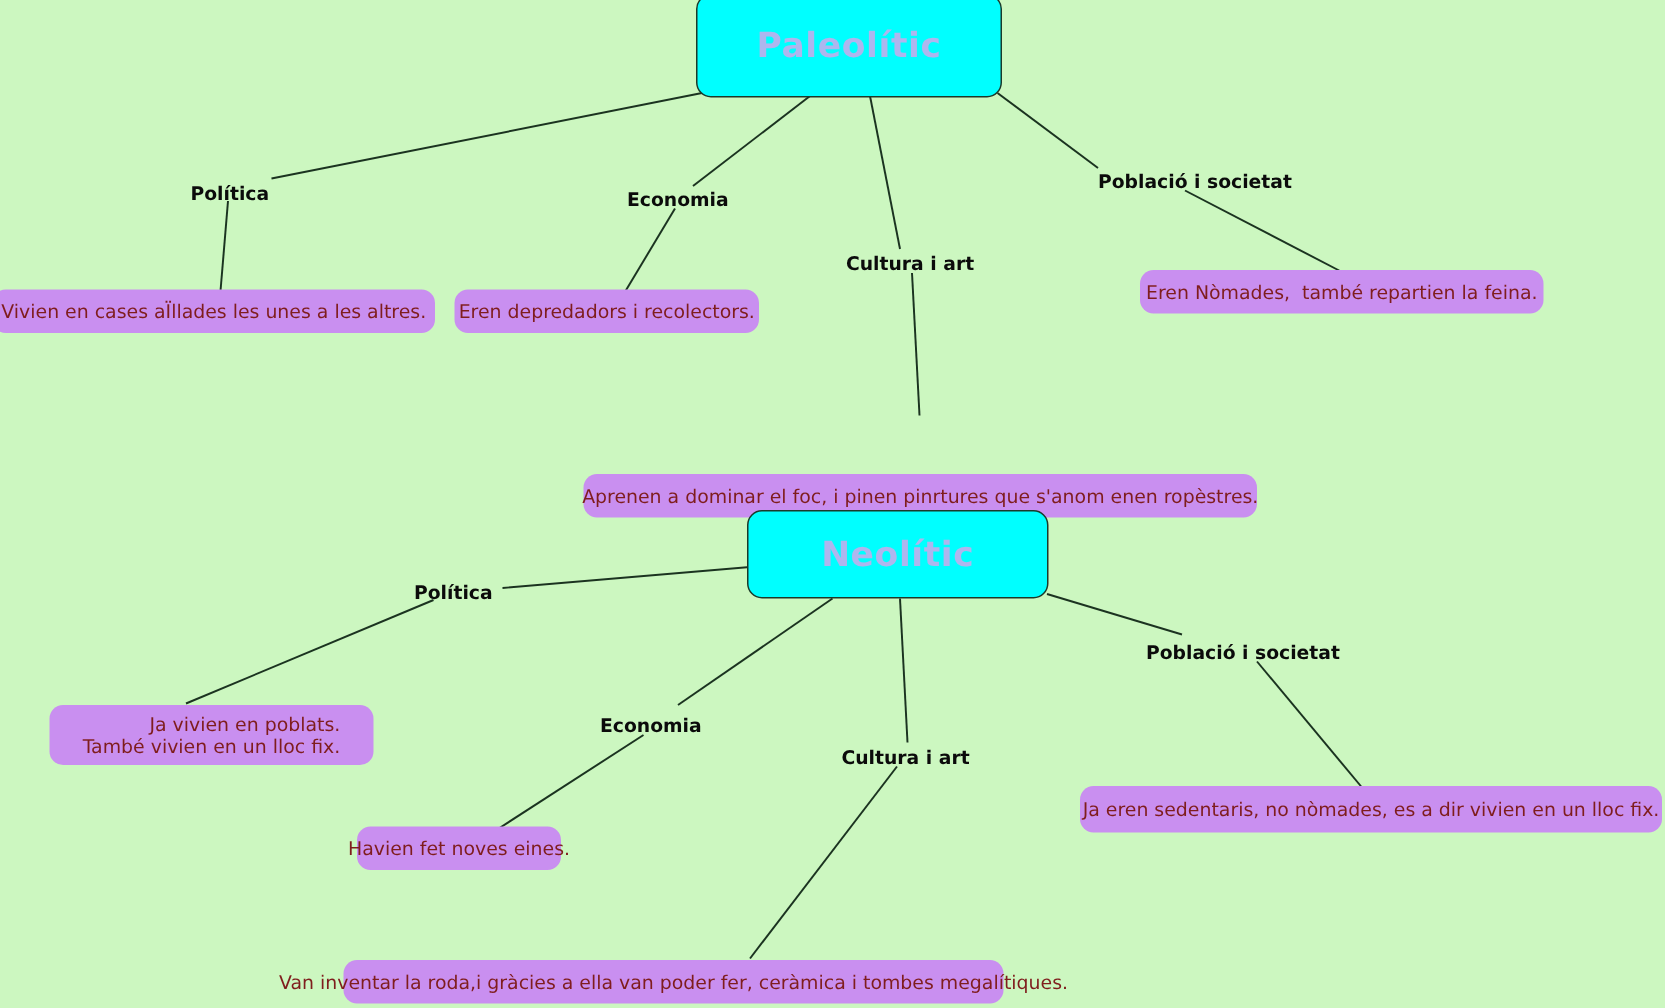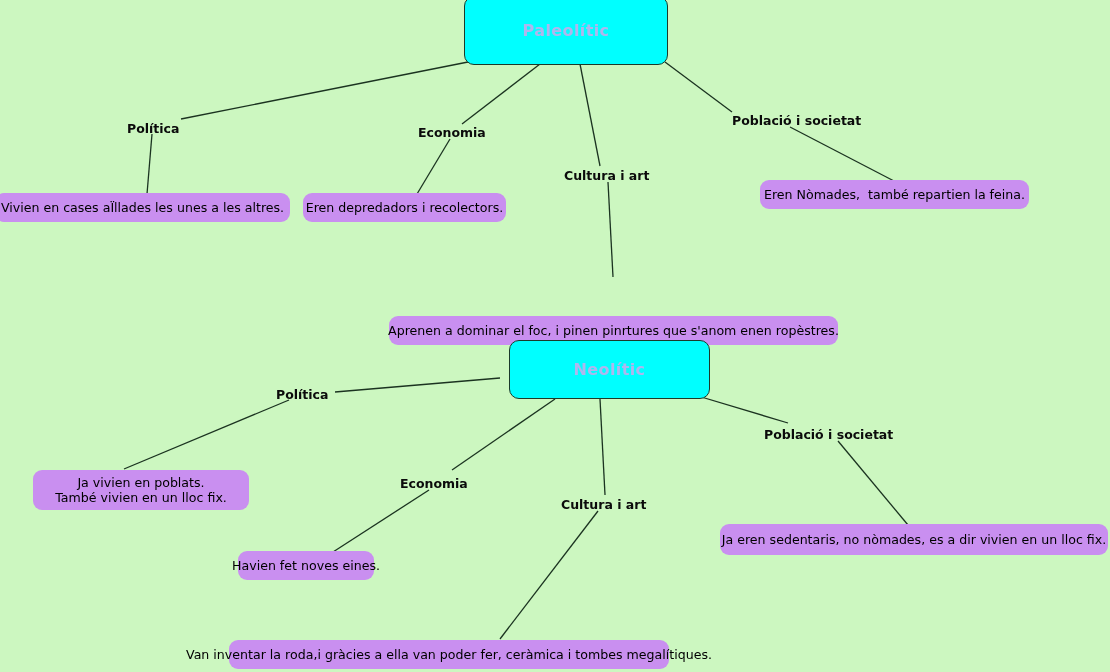--- a/index.html
+++ b/index.html
@@ -27,44 +27,44 @@
     position: absolute;
     background: #00ffff;
     border: 1.6px solid #1b3a2a;
     border-radius: 10px;
     box-sizing: border-box;
     display: flex;
     align-items: center;
     justify-content: center;
   }
   .root-label {
-    font-size: 16px;
+    font-size: 23px;
     font-weight: bold;
     color: #aeb6ee;
     letter-spacing: 0.4px;
     user-select: none;
   }
   .branch-label {
     position: absolute;
     font-size: 12.5px;
     font-weight: bold;
     color: #0b0b0b;
     white-space: nowrap;
   }
   .leaf-node {
     position: absolute;
     background: #c98ff0;
     border-radius: 9px;
     box-sizing: border-box;
-    color: #000000;
+    color: #7f1d1d;
     font-size: 12.6px;
     line-height: 15px;
     padding: 6px 12px;
     white-space: pre;
-    text-align: center;
+    text-align: right;
     display: flex;
     align-items: center;
     justify-content: center;
   }
 </style>
 </head>
 <body>
 
 <div id="canvas">
   <svg id="edges" viewBox="0 0 1110 672" xmlns="http://www.w3.org/2000/svg">
@@ -90,21 +90,21 @@
         <span class="root-label">Paleolític</span>
       </div>
       <div class="branch-label" style="left: 127px; top: 121px;">Política</div>
       <div class="leaf-node" style="left: -5px; top: 193px; width: 295px; height: 29px;">Vivien en cases aÏllades les unes a les altres.</div>
       <div class="branch-label" style="left: 418px; top: 125px;">Economia</div>
       <div class="leaf-node" style="left: 303px; top: 193px; width: 203px; height: 29px;">Eren depredadors i recolectors.</div>
       <div class="branch-label" style="left: 564px; top: 168px;">Cultura i art</div>
       <div class="leaf-node" style="left: 389px; top: 276px; width: 449px; height: 29px; margin-top: 40px;">Aprenen a dominar el foc, i pinen pinrtures que s'anom enen ropèstres.</div>
       <div class="branch-label" style="left: 732px; top: 113px;">Població i societat</div>
       <div class="leaf-node" style="left: 760px; top: 180px; width: 269px; height: 29px;">Eren Nòmades,  també repartien la feina.</div>
-      <div class="root-node" style="left: 498px; top: 340px; width: 201px; height: 59px; margin-left: 11px;">
+      <div class="root-node" style="left: 498px; top: 340px; width: 201px; height: 59px;">
         <span class="root-label">Neolític</span>
       </div>
       <div class="branch-label" style="left: 276px; top: 387px;">Política</div>
       <div class="leaf-node" style="left: 33px; top: 470px; width: 216px; height: 40px;">Ja vivien en poblats.
 També vivien en un lloc fix.</div>
       <div class="branch-label" style="left: 400px; top: 476px;">Economia</div>
       <div class="leaf-node" style="left: 238px; top: 551px; width: 136px; height: 29px;">Havien fet noves eines.</div>
       <div class="branch-label" style="left: 561px; top: 497px;">Cultura i art</div>
       <div class="leaf-node" style="left: 229px; top: 640px; width: 440px; height: 29px;">Van inventar la roda,i gràcies a ella van poder fer, ceràmica i tombes megalítiques.</div>
       <div class="branch-label" style="left: 764px; top: 427px;">Població i societat</div>

